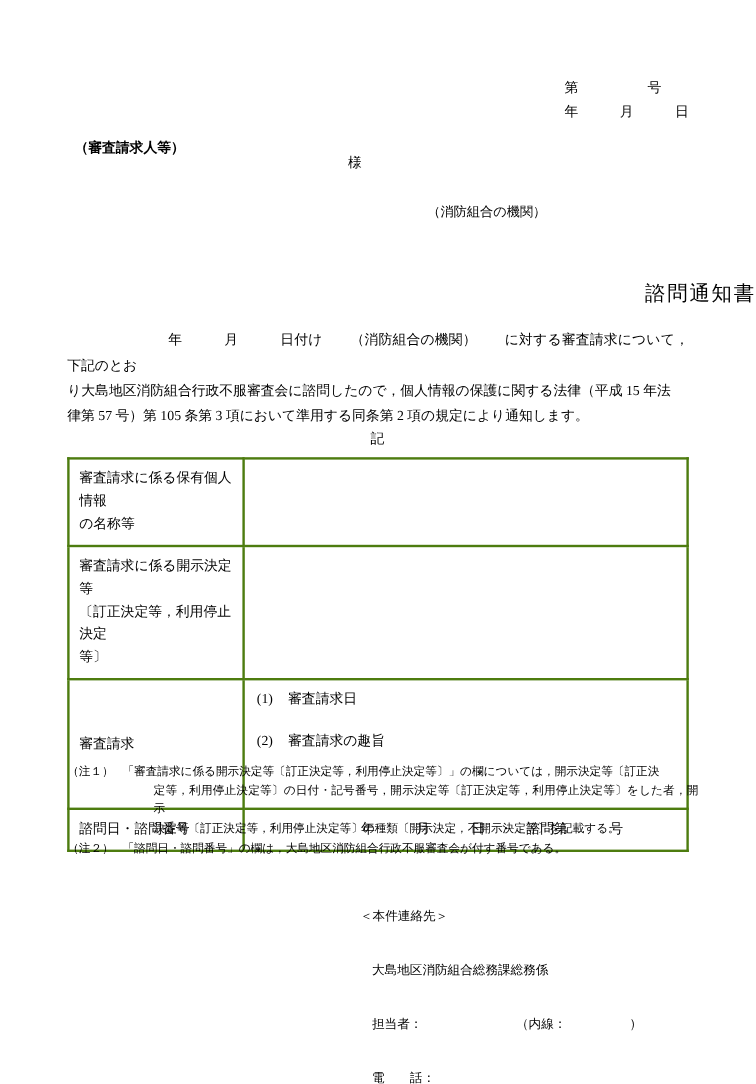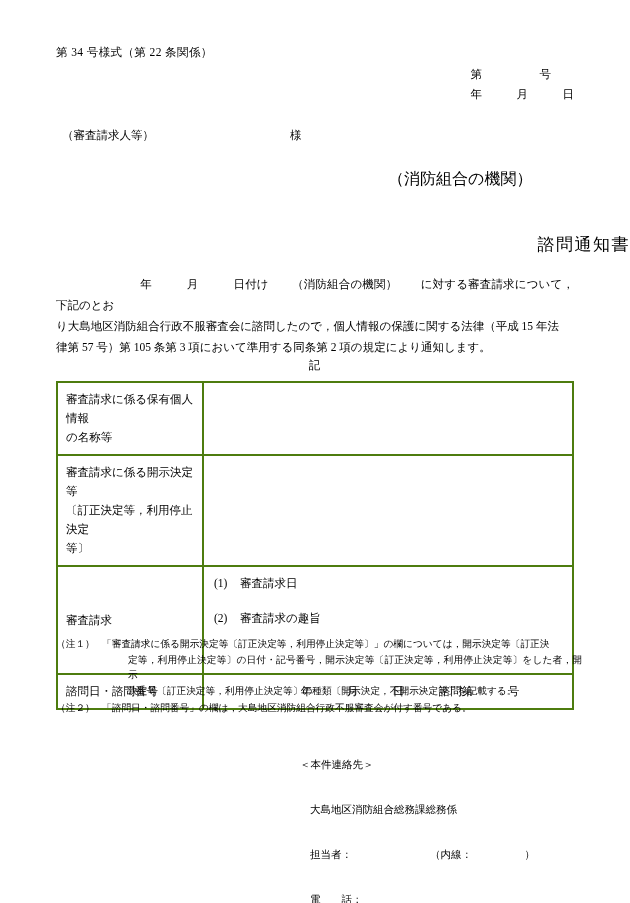--- a/index.html
+++ b/index.html
@@ -37,36 +37,36 @@
     font-size: 11.5px;
     text-align: left;
     line-height: 20px;
   }
   .top-right div {
     white-space: pre;
   }
   .addressee {
     position: absolute;
     left: 62px;
-    top: 128px;
-    font-size: 11.5px;
-    white-space: pre;
+    top: 116px;
+    font-size: 11.5px;
+    white-space: pre;
+    font-weight: bold;
   }
   .addressee-sama {
     position: absolute;
     left: 290px;
     top: 128px;
     font-size: 11.5px;
   }
   .issuer {
     position: absolute;
     left: 356px;
     top: 169px;
-    font-size: 16px;
-    margin-left: 32px;
+    font-size: 11px;
   }
   .doc-title {
     position: absolute;
     left: 0;
     right: 0;
     top: 233px;
     text-align: right;
     font-size: 17px;
     letter-spacing: 1.5px;
   }
@@ -170,21 +170,20 @@
   .contact .naisen {
     display: inline-block;
     padding-left: 78px;
   }
 </style>
 </head>
 <body>
 
 <div class="page">
 
-  <div class="form-no">第 34 号様式（第 22 条関係）</div>
 
   <div class="top-right">
     <div>第　　　　　号</div>
     <div>年　　　月　　　日</div>
   </div>
 
   <div class="addressee">（審査請求人等）</div>
   <div class="addressee-sama">様</div>
 
   <div class="issuer">（消防組合の機関）</div>

